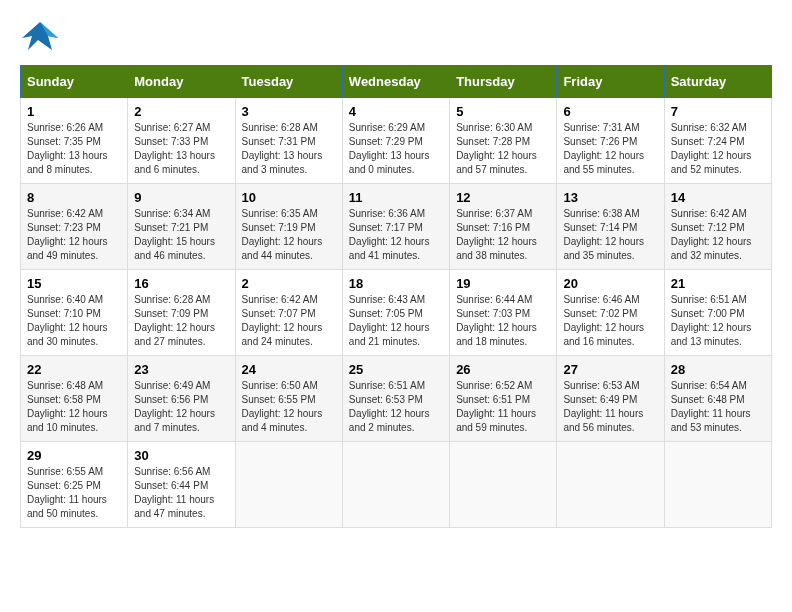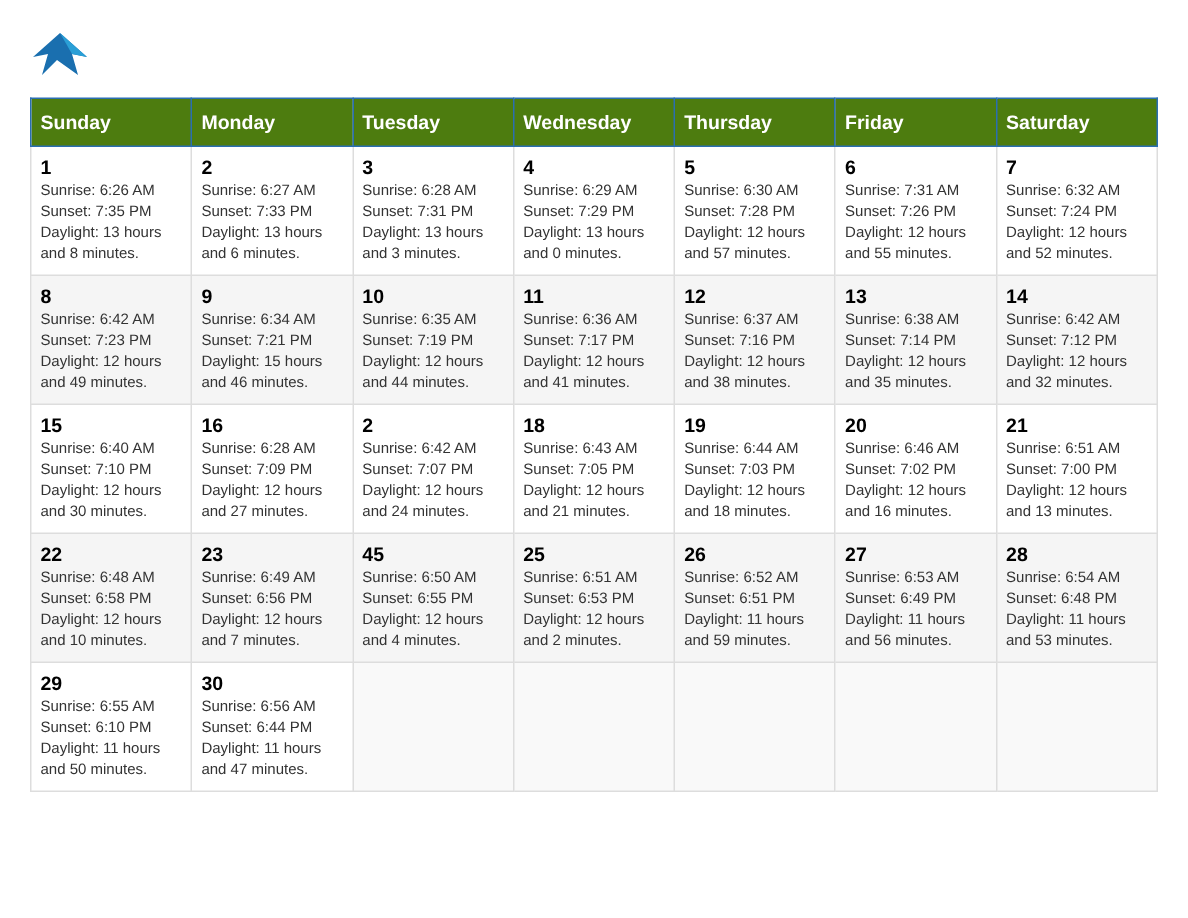--- a/index.html
+++ b/index.html
@@ -311,21 +311,21 @@
         </td>
         <td>
           <span class="day-number">23</span>
           <div class="day-info">
             <span>Sunrise: 6:49 AM</span><br>
             <span>Sunset: 6:56 PM</span><br>
             <span>Daylight: 12 hours and 7 minutes.</span>
           </div>
         </td>
         <td>
-          <span class="day-number">45</span>
+          <span class="day-number">24</span>
           <div class="day-info">
             <span>Sunrise: 6:50 AM</span><br>
             <span>Sunset: 6:55 PM</span><br>
             <span>Daylight: 12 hours and 4 minutes.</span>
           </div>
         </td>
         <td>
           <span class="day-number">25</span>
           <div class="day-info">
             <span>Sunrise: 6:51 AM</span><br>
@@ -356,21 +356,21 @@
             <span>Sunset: 6:48 PM</span><br>
             <span>Daylight: 11 hours and 53 minutes.</span>
           </div>
         </td>
       </tr>
       <tr class="week-row">
         <td>
           <span class="day-number">29</span>
           <div class="day-info">
             <span>Sunrise: 6:55 AM</span><br>
-            <span>Sunset: 6:10 PM</span><br>
+            <span>Sunset: 6:25 PM</span><br>
             <span>Daylight: 11 hours and 50 minutes.</span>
           </div>
         </td>
         <td>
           <span class="day-number">30</span>
           <div class="day-info">
             <span>Sunrise: 6:56 AM</span><br>
             <span>Sunset: 6:44 PM</span><br>
             <span>Daylight: 11 hours and 47 minutes.</span>
           </div>

